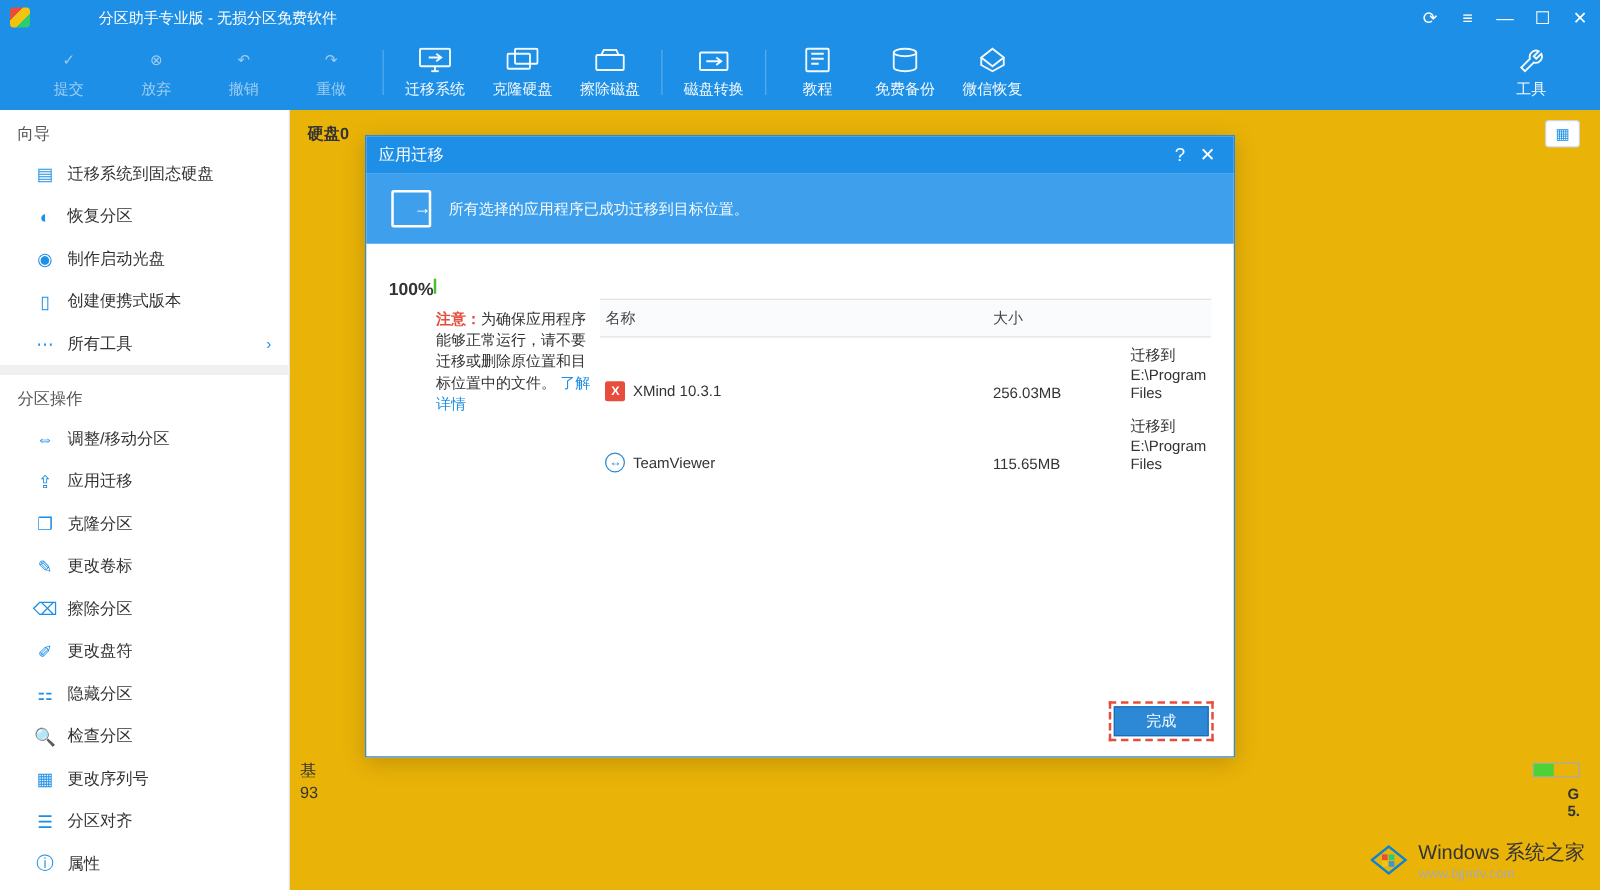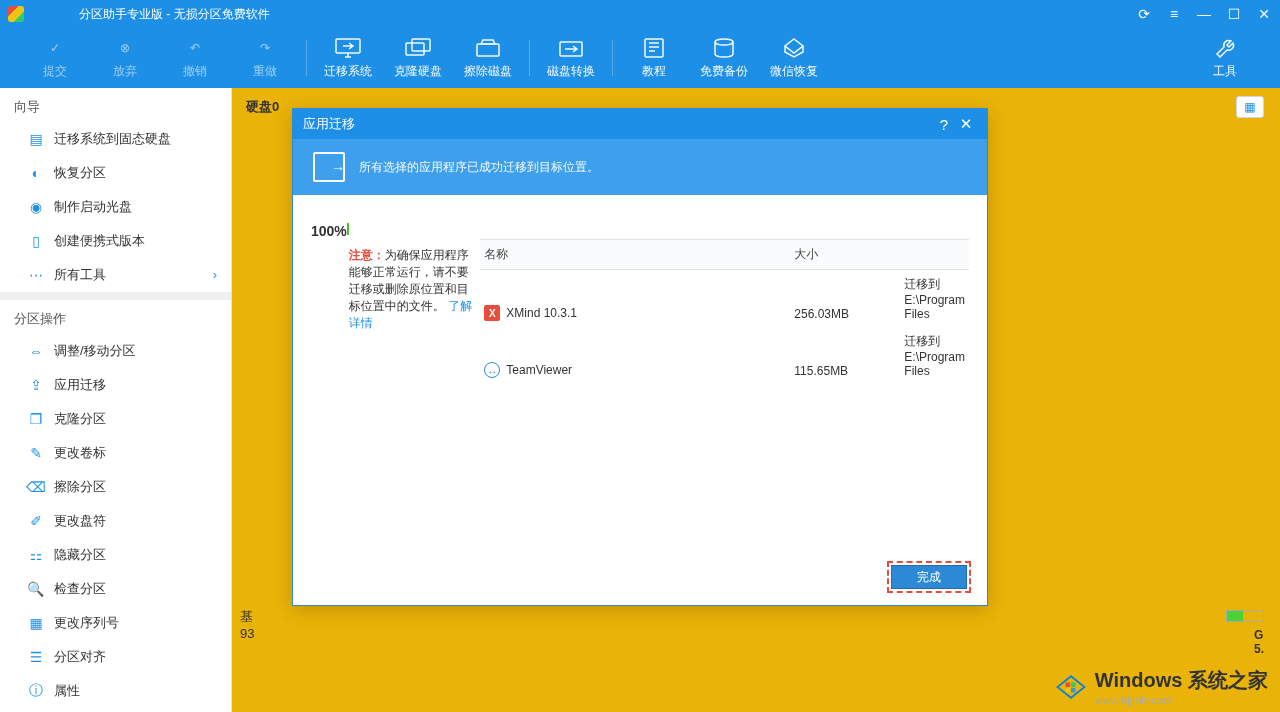--- a/index.html
+++ b/index.html
@@ -58,21 +58,21 @@
 .c-status { flex: 1; }
 .app-icon { width: 16px; height: 16px; border-radius: 2px; display: inline-flex; align-items: center; justify-content: center; color: #fff; font-size: 10px; font-weight: bold; }
 .ic-x { background: #e74c3c; }
 .ic-t { background: #fff; border: 1px solid #2a8ad4; color: #2a8ad4; border-radius: 50%; }
 .dlg-foot { display: flex; justify-content: flex-end; padding: 12px 16px; }
 .finish-wrap { border: 2px dashed #e74c3c; padding: 2px; }
 .finish-btn { width: 76px; height: 24px; background: #2d89d6; color: #fff; border: 1px solid #1c6db3; font-size: 12px; cursor: pointer; }
 
 .watermark { position: absolute; right: 12px; bottom: 6px; font-size: 12px; color: #666; display: flex; align-items: center; gap: 6px; }
 .watermark .wm-logo { width: 36px; height: 36px; }
-.watermark .w1 { color: #0a84d6; font-size: 20px; font-weight: bold; }
+.watermark .w1 { color: #0a84d6; font-size: 16px; font-weight: normal; }
 .watermark .w1 span { color: #333; }
 .watermark .w2 { color: #aaa; font-size: 11px; }
 </style>
 </head>
 <body>
 
 <div class="titlebar">
   <div class="logo"></div>
   <div class="title">分区助手专业版 - 无损分区免费软件</div>
   <div class="winbtns">

